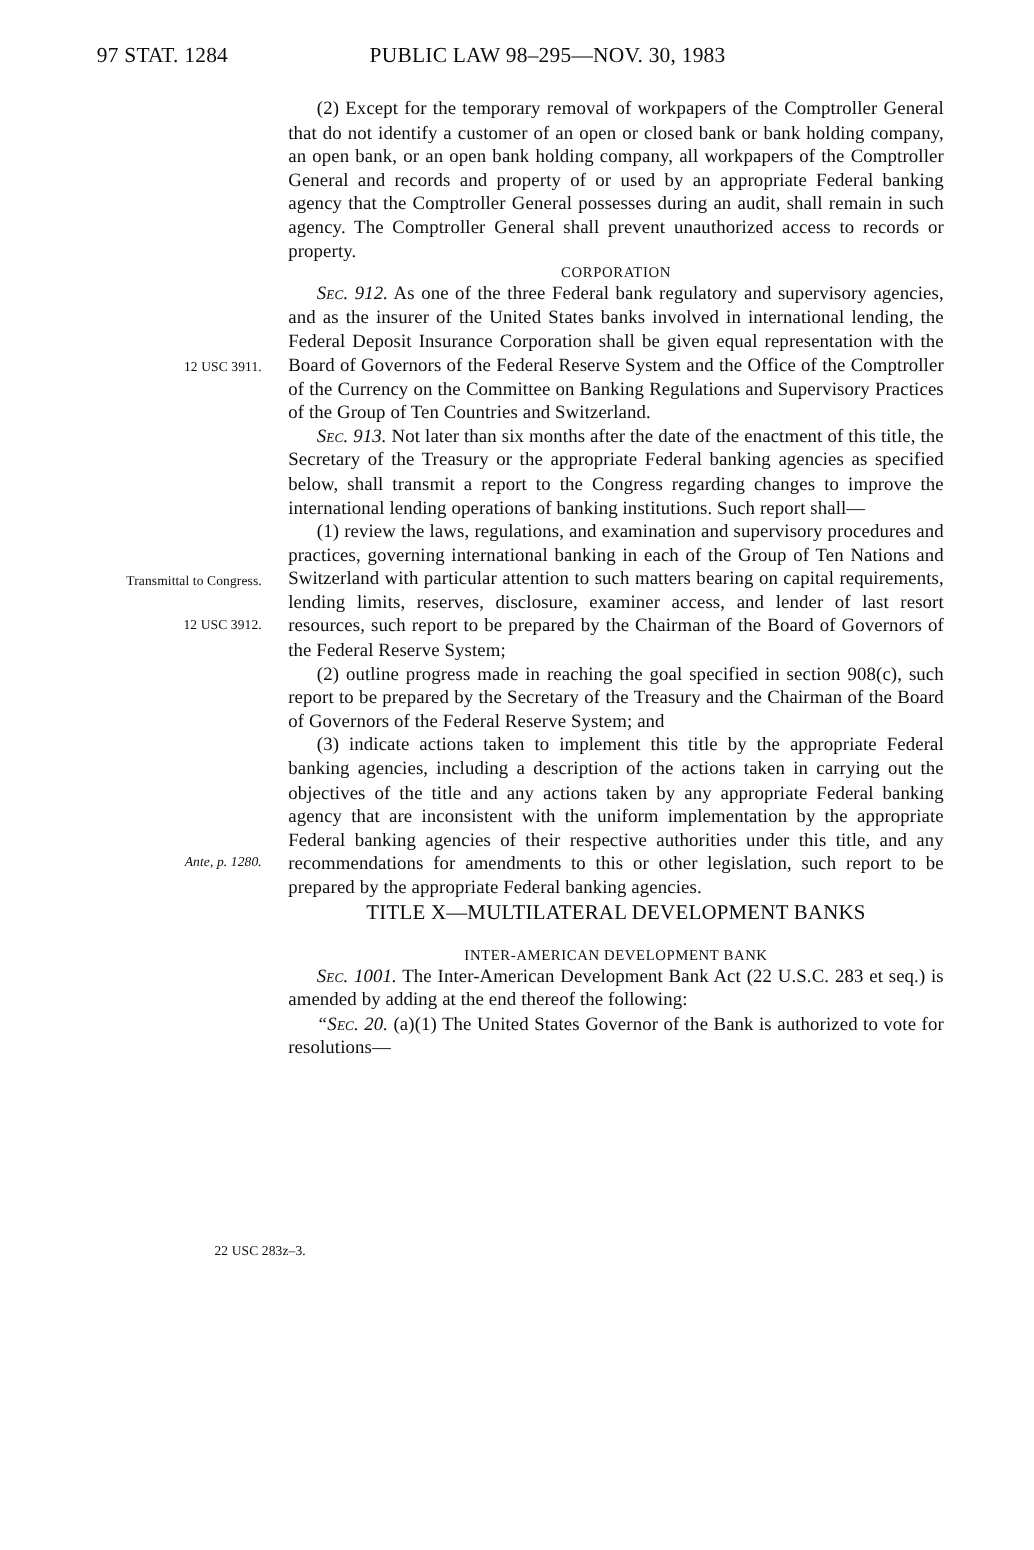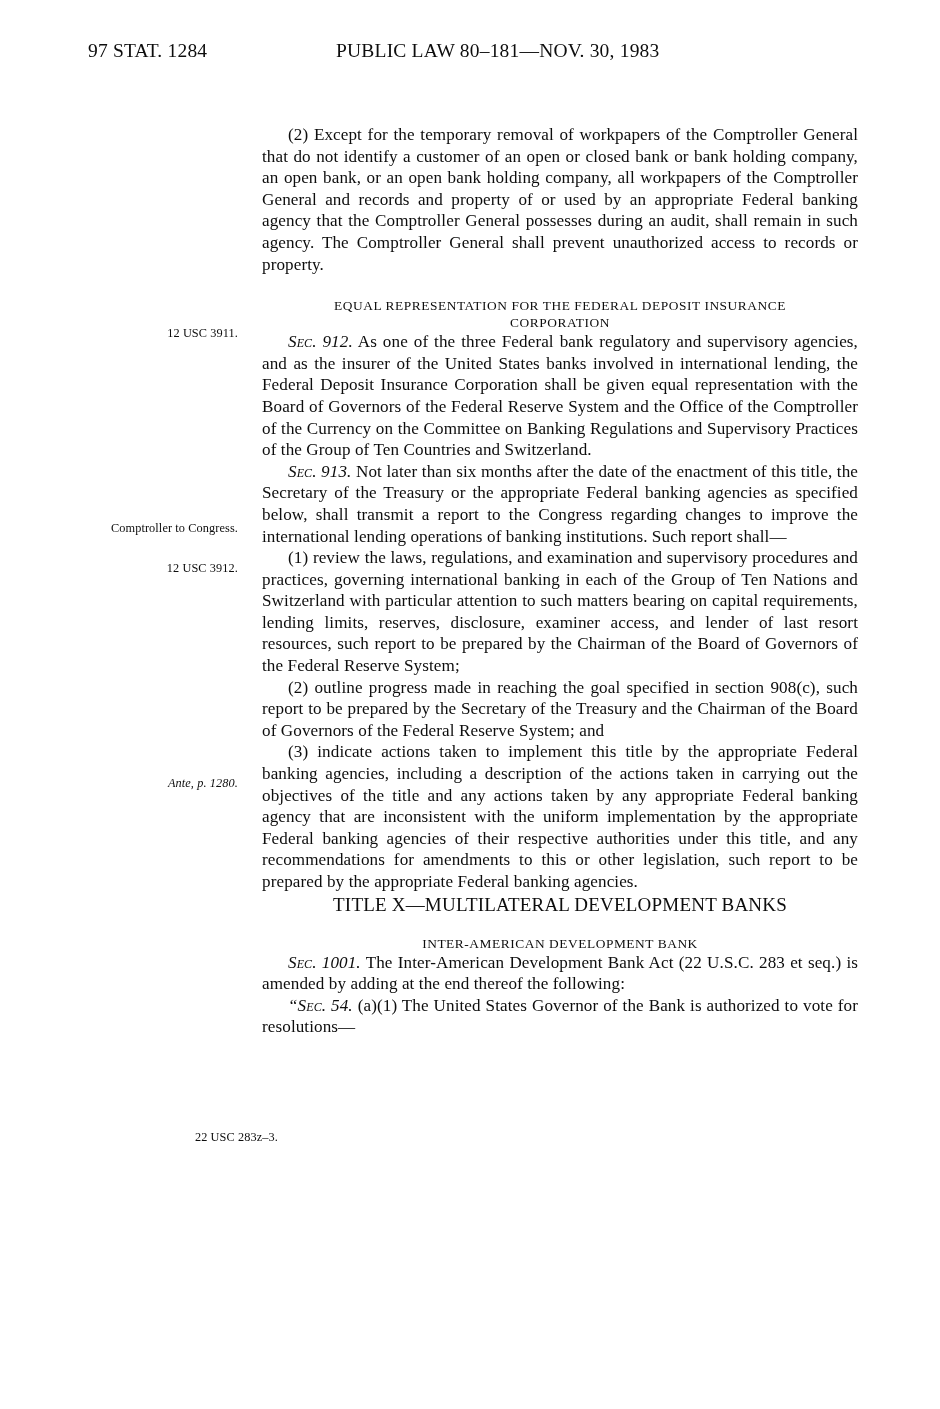--- a/index.html
+++ b/index.html
@@ -60,21 +60,20 @@
     width: 150px;
     text-align: right;
   }
 
   
   .col {
     position: absolute;
     left: 262px;
     top: 88px;
     width: 596px;
-    margin-top: 36px;
   }
   p.body {
     margin: 0;
     font-size: 17.1px;
     line-height: 21.6px;
     text-align: justify;
     text-justify: inter-word;
     letter-spacing: 0.1px;
   }
   p.body.indent { text-indent: 26px; }
@@ -105,49 +104,48 @@
     line-height: 24px;
   }
 </style>
 </head>
 <body>
 
 <div class="page">
 
   <div class="running-head">
     <span class="rh-left">97 STAT. 1284</span>
-    <span class="rh-center">PUBLIC LAW 80–181—NOV. 30, 1983</span>
+    <span class="rh-center">PUBLIC LAW 98–295—NOV. 30, 1983</span>
   </div>
 
   <div class="sidenotes">
     <div class="sidenote" style="top:236px;">12 USC 3911.</div>
-    <div class="sidenote" style="top:431px;">Comptroller to Congress.</div>
+    <div class="sidenote" style="top:431px;">Transmittal to Congress.</div>
     <div class="sidenote" style="top:471px;">12 USC 3912.</div>
     <div class="sidenote ital" style="top:686px; font-style:italic;">Ante, p. 1280.</div>
     <div class="sidenote" style="top:1040px;margin-left:40px;">22 USC 283z–3.</div>
   </div>
 
   <div class="col">
 
     <p class="body indent">(2) Except for the temporary removal of workpapers of the Comptroller General that do not identify a customer of an open or closed bank or bank holding company, an open bank, or an open bank holding company, all workpapers of the Comptroller General and records and property of or used by an appropriate Federal banking agency that the Comptroller General possesses during an audit, shall remain in such agency. The Comptroller General shall prevent unauthorized access to records or property.</p>
 
-    <p class="head-center sp-before-22">EQUAL REPRESENTATION FOR THE FEDERAL DEPOSIT INSURANCE</p>
     <p class="head-center">CORPORATION</p>
 
     <p class="body indent sp-before-18"><span class="secno">Sec. 912.</span><span> As one of the three Federal bank regulatory and supervisory agencies, and as the insurer of the United States banks involved in international lending, the Federal Deposit Insurance Corporation shall be given equal representation with the Board of Governors of the Federal Reserve System and the Office of the Comptroller of the Currency on the Committee on Banking Regulations and Supervisory Practices of the Group of Ten Countries and Switzerland.</span></p>
 
 
     <p class="body indent sp-before-12"><span class="secno">Sec. 913.</span><span> Not later than six months after the date of the enactment of this title, the Secretary of the Treasury or the appropriate Federal banking agencies as specified below, shall transmit a report to the Congress regarding changes to improve the international lending operations of banking institutions. Such report shall—</span></p>
 
     <p class="body indent">(1) review the laws, regulations, and examination and supervisory procedures and practices, governing international banking in each of the Group of Ten Nations and Switzerland with particular attention to such matters bearing on capital requirements, lending limits, reserves, disclosure, examiner access, and lender of last resort resources, such report to be prepared by the Chairman of the Board of Governors of the Federal Reserve System;</p>
     <p class="body indent">(2) outline progress made in reaching the goal specified in section 908(c), such report to be prepared by the Secretary of the Treasury and the Chairman of the Board of Governors of the Federal Reserve System; and</p>
     <p class="body indent">(3) indicate actions taken to implement this title by the appropriate Federal banking agencies, including a description of the actions taken in carrying out the objectives of the title and any actions taken by any appropriate Federal banking agency that are inconsistent with the uniform implementation by the appropriate Federal banking agencies of their respective authorities under this title, and any recommendations for amendments to this or other legislation, such report to be prepared by the appropriate Federal banking agencies.</p>
 
     <p class="title-x sp-before-26">TITLE X—MULTILATERAL DEVELOPMENT BANKS</p>
 
     <p class="head-center sp-before-18">INTER-AMERICAN DEVELOPMENT BANK</p>
 
     <p class="body indent sp-before-12"><span class="secno">Sec. 1001.</span><span> The Inter-American Development Bank Act (22 U.S.C. 283 et seq.) is amended by adding at the end thereof the following:</span></p>
 
-    <p class="body indent"><span class="secno">“Sec. 54.</span><span> (a)(1) The United States Governor of the Bank is authorized to vote for resolutions—</span></p>
+    <p class="body indent"><span class="secno">“Sec. 20.</span><span> (a)(1) The United States Governor of the Bank is authorized to vote for resolutions—</span></p>
 
   </div>
 </div>
 
 </body></html>

